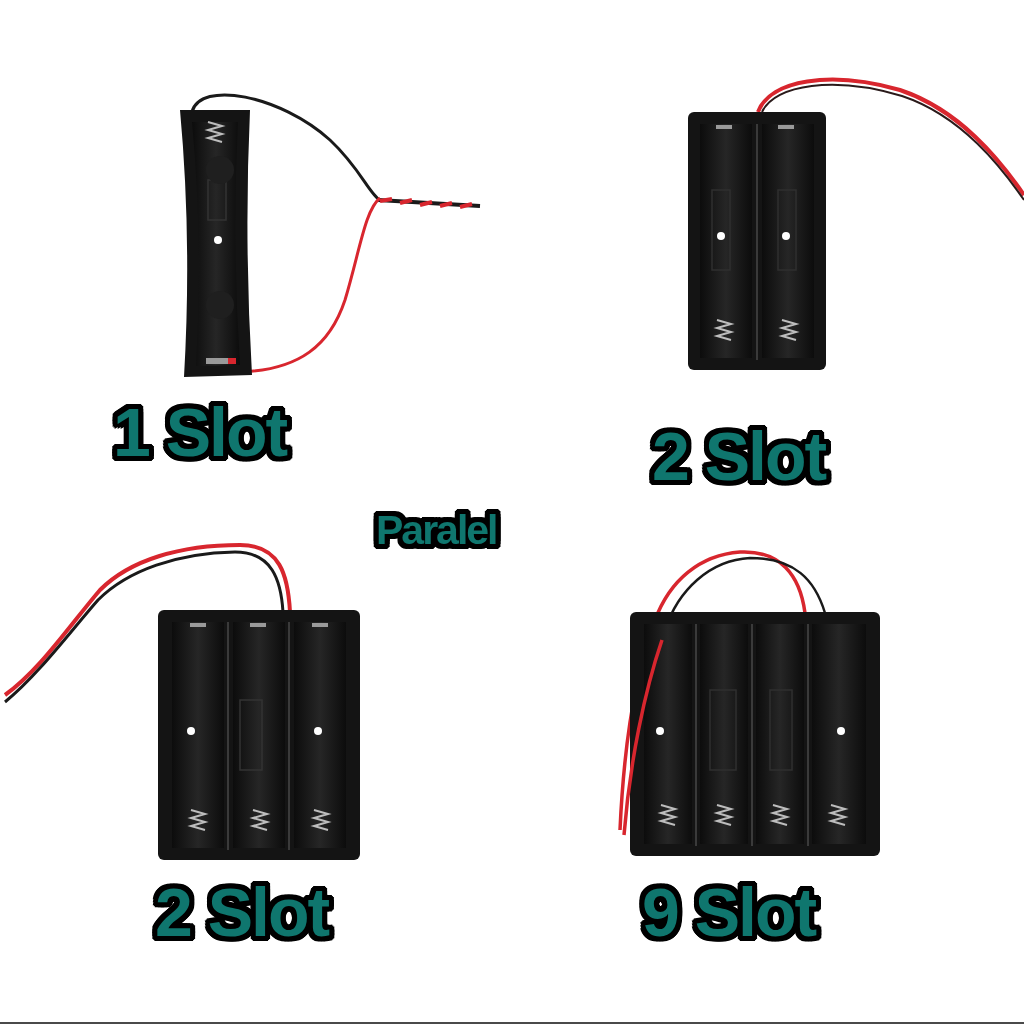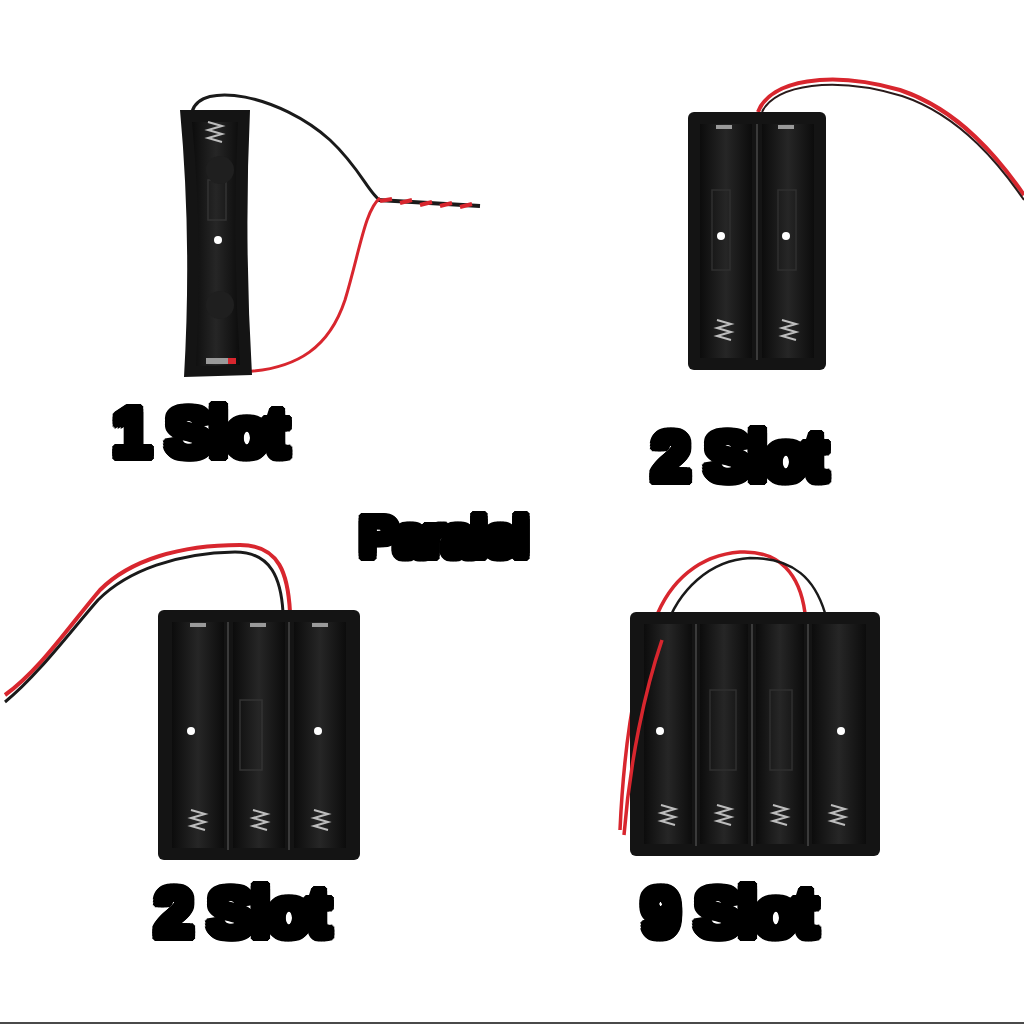--- a/index.html
+++ b/index.html
@@ -2,21 +2,21 @@
 <html><head>
 <meta charset="utf-8">
 <style>
   html, body { margin: 0; padding: 0; }
   body { width: 1024px; height: 1024px; background: #ffffff; position: relative; overflow: hidden; font-family: "Liberation Sans", sans-serif; }
   .scene { position: absolute; left: 0; top: 0; width: 1024px; height: 1024px; }
   .label {
     position: absolute;
     font-family: "Liberation Sans", sans-serif;
     font-weight: 700;
-    color: #000000;
+    color: #0f766e;
     letter-spacing: -2px;
     white-space: nowrap;
     -webkit-text-stroke: 0;
     text-shadow:
       -4px -4px 0 #000, 4px -4px 0 #000, -4px 4px 0 #000, 4px 4px 0 #000,
       0 -5px 0 #000, 0 5px 0 #000, -5px 0 0 #000, 5px 0 0 #000,
       -3px -5px 0 #000, 3px -5px 0 #000, -3px 5px 0 #000, 3px 5px 0 #000,
       -5px -3px 0 #000, 5px -3px 0 #000, -5px 3px 0 #000, 5px 3px 0 #000;
     line-height: 1;
   }
@@ -113,17 +113,17 @@
     <use href="#spring" x="724" y="805"></use>
     <use href="#spring" x="780" y="805"></use>
     <use href="#spring" x="838" y="805"></use>
 
     <path d="M662 640 C 645 690, 630 760, 624 835" fill="none" stroke="#d8262e" stroke-width="3.5"></path>
   </g>
 </svg>
 
 <div class="label" style="left:113px; top:398px; font-size:68px;">1 Slot</div>
 <div class="label" style="left:652px; top:398px; font-size:68px;margin-top:24px;">2 Slot</div>
-<div class="label" style="left:360px; top:510px; font-size:55px;text-align:center;">Paralel</div>
+<div class="label" style="left:376px; top:510px; font-size:41px;text-align:center;">Paralel</div>
 <div class="label" style="left:155px; top:878px; font-size:68px;">2 Slot</div>
 <div class="label" style="left:642px; top:878px; font-size:68px;">9 Slot</div>
 
 <div class="bottom-bar"></div>
 
 </body></html>

